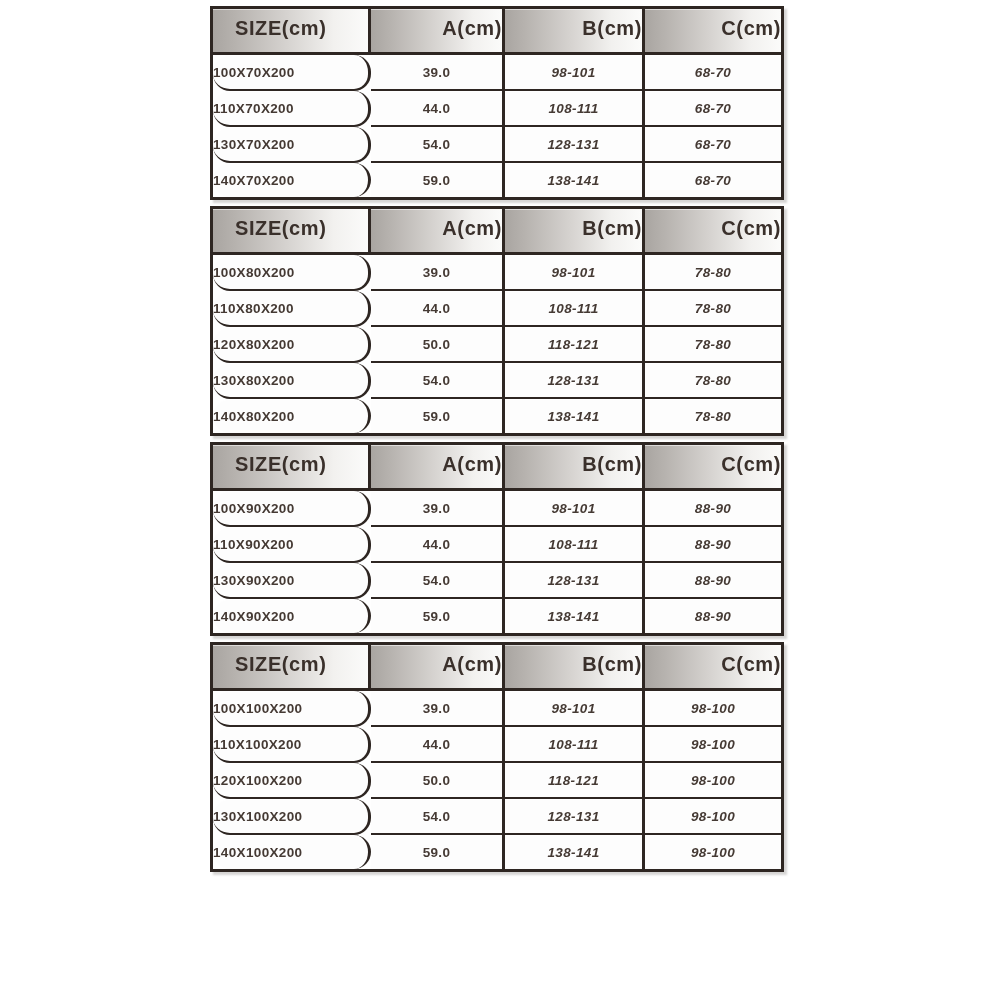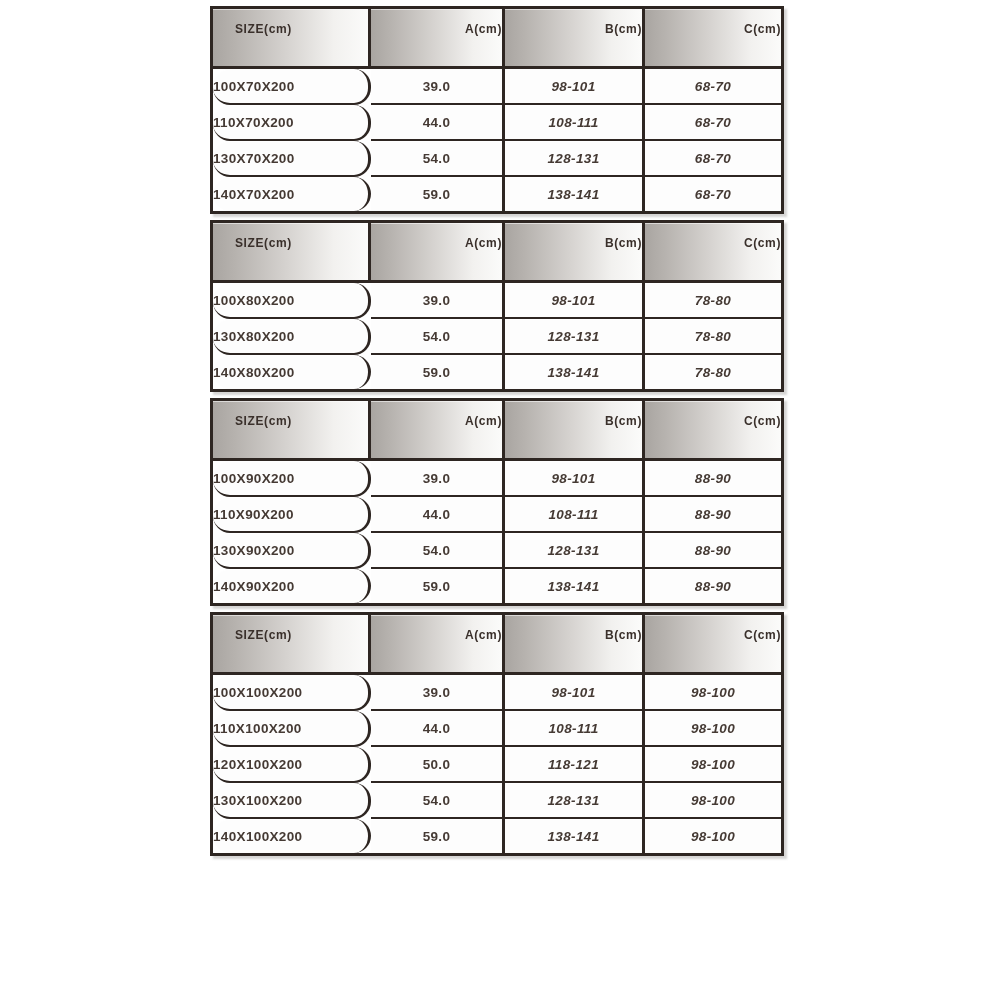--- a/index.html
+++ b/index.html
@@ -41,24 +41,24 @@
     table-layout: fixed;
   }
 
   .spec-table col.c-size { width: 158px; }
   .spec-table col.c-a    { width: 134px; }
   .spec-table col.c-b    { width: 140px; }
   .spec-table col.c-c    { width: 136px; }
 
   .spec-table th {
     height: 39px;
-    padding: 0 0 18px 22px;
+    padding: 0 0 4px 22px;
     text-align: left;
     vertical-align: middle;
-    font-size: 12px;
+    font-size: 20px;
     font-weight: bold;
     letter-spacing: 0.6px;
     color: #3a302b;
     background: linear-gradient(to right, #a9a5a1 0%, #b6b2ae 14%, #d6d3d0 48%, #f2f1ef 78%, #fbfbfa 100%);
     border-right: 3px solid #2e2622;
     border-bottom: 3px solid #2e2622;
     box-shadow: inset 0 1px 0 rgba(255,255,255,0.55);
   }
   .spec-table th.center {
     text-align: right;
@@ -168,20 +168,32 @@
           </tr>
         </thead>
         <tbody>
           <tr>
             <td class="cell-size">100X80X200</td>
             <td class="cell-a">39.0</td>
             <td class="cell-num">98-101</td>
             <td class="cell-num">78-80</td>
           </tr>
           <tr>
+            <td class="cell-size">110X80X200</td>
+            <td class="cell-a">44.0</td>
+            <td class="cell-num">108-111</td>
+            <td class="cell-num">78-80</td>
+          </tr>
+          <tr>
+            <td class="cell-size">120X80X200</td>
+            <td class="cell-a">50.0</td>
+            <td class="cell-num">118-121</td>
+            <td class="cell-num">78-80</td>
+          </tr>
+          <tr>
             <td class="cell-size">130X80X200</td>
             <td class="cell-a">54.0</td>
             <td class="cell-num">128-131</td>
             <td class="cell-num">78-80</td>
           </tr>
           <tr>
             <td class="cell-size">140X80X200</td>
             <td class="cell-a">59.0</td>
             <td class="cell-num">138-141</td>
             <td class="cell-num">78-80</td>

